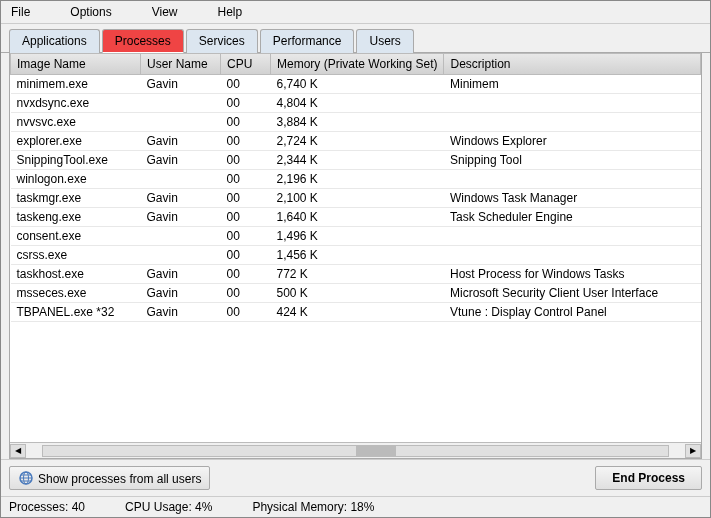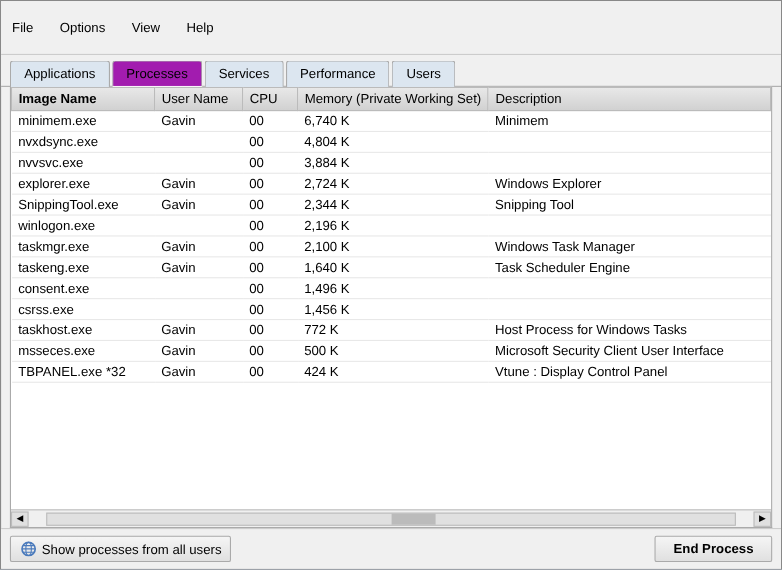--- a/index.html
+++ b/index.html
@@ -15,23 +15,23 @@
       width: 711px;
       height: 518px;
       background: #f0f0f0;
       border: 1px solid #888;
       display: flex;
       flex-direction: column;
     }
     .menu-bar {
       background: #f0f0f0;
       border-bottom: 1px solid #ccc;
-      padding: 15px 4px;
-      display: flex;
-      gap: 12px;
+      padding: 2px 4px;
+      display: flex;
+      gap: 28px;
     }
     .menu-item {
       padding: 2px 6px;
       cursor: pointer;
       font-size: 12px;
       color: #000;
     }
     .tab-bar {
       background: #f0f0f0;
       padding: 4px 8px 0 8px;
@@ -46,21 +46,21 @@
       background: #dce6f0;
       cursor: pointer;
       font-size: 12px;
       color: #000;
       margin-right: 2px;
       border-radius: 3px 3px 0 0;
       position: relative;
       top: 1px;
     }
     .tab.active {
-      background: #a21caf;
+      background: #ef4444;
       border-bottom: 1px solid #fff;
       z-index: 1;
       font-weight: normal;
     }
     .content-area {
       flex: 1;
       background: #fff;
       display: flex;
       flex-direction: column;
       margin: 0 8px 0 8px;
@@ -166,21 +166,21 @@
     }
     .status-bar {
       padding: 3px 8px;
       background: #f0f0f0;
       border-top: 1px solid #ccc;
       display: flex;
       gap: 40px;
       font-size: 12px;
       color: #000;
     }
-    .col-image { width: 130px; font-weight: bold; }
+    .col-image { width: 130px; }
     .col-user { width: 80px; }
     .col-cpu { width: 50px; }
     .col-mem { width: 160px; }
     .col-desc { width: auto; }
   </style>
 </head>
 <body>
 
 <div class="window">
 
@@ -323,13 +323,18 @@
         <ellipse cx="8" cy="8" rx="2.5" ry="6" fill="none" stroke="#4a7abc" stroke-width="1"></ellipse>
         <line x1="2" y1="8" x2="14" y2="8" stroke="#4a7abc" stroke-width="1"></line>
         <line x1="3" y1="5" x2="13" y2="5" stroke="#4a7abc" stroke-width="1"></line>
         <line x1="3" y1="11" x2="13" y2="11" stroke="#4a7abc" stroke-width="1"></line>
       </svg>
       <span>Show processes from all users</span>
     </button>
     <button class="end-process-btn">End Process</button>
   </div>
 
+  <div class="status-bar">
+    <span>Processes: 40</span>
+    <span>CPU Usage: 4%</span>
+    <span>Physical Memory: 18%</span>
+  </div>
 </div>
 
 </body></html>

